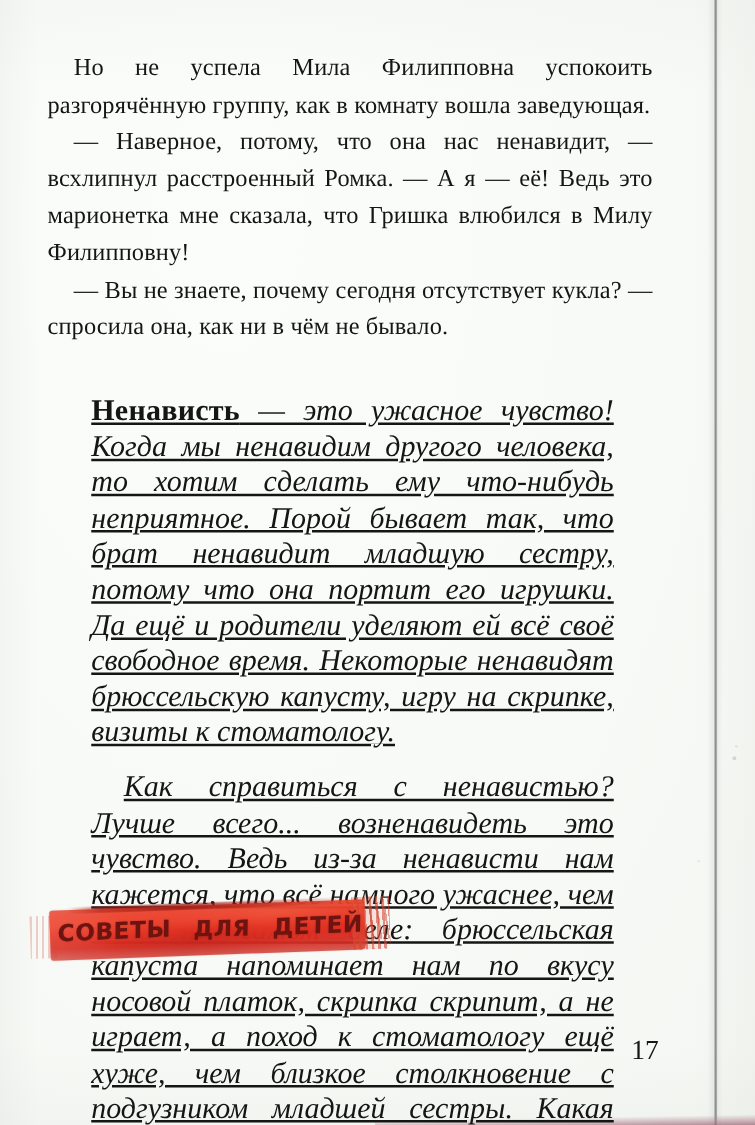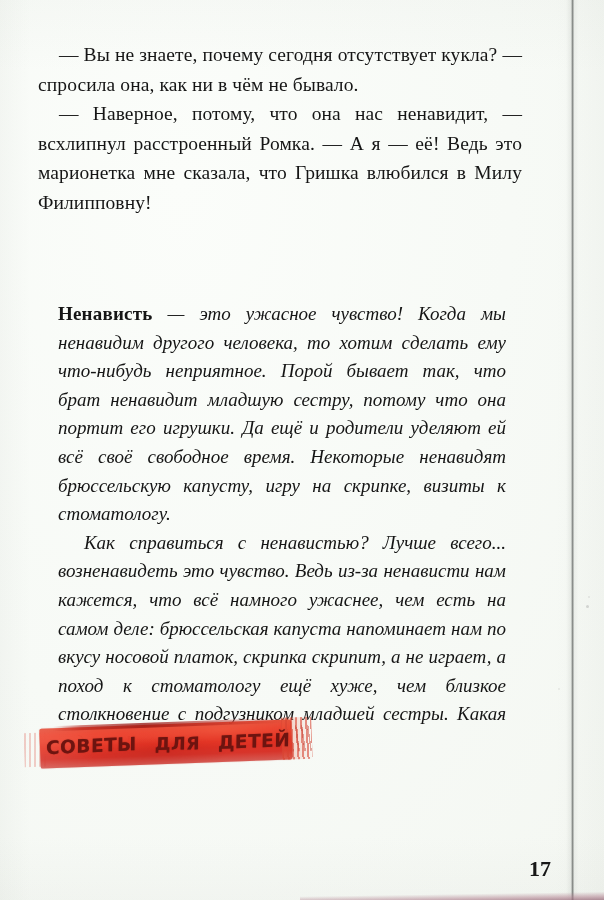--- a/index.html
+++ b/index.html
@@ -102,49 +102,49 @@
   
   .block-top { top: 40px; }
 
   
   .block-italic {
     top: 300px;
     left: 58px;
     width: 448px;
   }
   .para-italic {
-    margin: 0;
+    margin: 15px;
     font-style: italic;
-    font-size: 19px;
+    font-size: 24px;
     line-height: 28.6px;
     text-align: justify;
     text-align-last: left;
     color: #151515;
+    text-decoration: underline;
   }
   .para-italic.indent { text-indent: 26px; }
   .lead-word {
     font-weight: 700;
     font-style: normal;
     letter-spacing: .2px;
   }
 
   
   .block-bottom { top: 786px; }
 
   
   .folio {
     position: absolute;
     left: 505px;
-    top: 856px;
+    top: 827px;
     width: 46px;
-    text-align: right;
+    text-align: left;
     font-size: 22px;
     line-height: 26px;
     color: #171717;
-    font-weight: bold;
   }
 
   
   .banner {
     position: absolute;
     left: 24px;
     top: 716px;
     width: 288px;
     height: 56px;
     transform: rotate(-2.1deg);
@@ -264,22 +264,23 @@
   <div class="paper-grain"></div>
 
   <div class="fore-edge-soft"></div>
   <div class="fore-edge"></div>
   <div class="edge-speck-a"></div>
   <div class="edge-speck-b"></div>
   <div class="edge-speck-c"></div>
   <div class="bottom-sliver"></div>
 
   <div class="textcol block-top">
+    <p class="para indent">Но не успела Мила Филипповна успокоить разгорячённую группу, как в комнату вошла заведующая.</p>
+    <p class="para indent">— Наверное, потому, что она нас ненавидит, — всхлипнул расстроенный Ромка. — А я — её! Ведь это марионетка мне сказала, что Гришка влюбился в Милу Филипповну!</p>
     <p class="para indent">— Вы не знаете, почему сегодня отсутствует кукла? — спросила она, как ни в чём не бывало.</p>
-    <p class="para indent">— Наверное, потому, что она нас ненавидит, — всхлипнул расстроенный Ромка. — А я — её! Ведь это марионетка мне сказала, что Гришка влюбился в Милу Филипповну!</p>
   </div>
 
   <div class="textcol block-italic">
     <p class="para-italic"><span class="lead-word">Ненависть</span><span> — это ужасное чувство! Когда мы ненавидим другого человека, то хотим сделать ему что-нибудь неприятное. Порой бывает так, что брат ненавидит младшую сестру, потому что она портит его игрушки. Да ещё и родители уделяют ей всё своё свободное время. Некоторые ненавидят брюссельскую капусту, игру на скрипке, визиты к стоматологу.</span></p>
     <p class="para-italic indent">Как справиться с ненавистью? Лучше всего... возненавидеть это чувство. Ведь из-за ненависти нам кажется, что всё намного ужаснее, чем есть на самом деле: брюссельская капуста напоминает нам по вкусу носовой платок, скрипка скрипит, а не играет, а поход к стоматологу ещё хуже, чем близкое столкновение с подгузником младшей сестры. Какая гадость!</p>
   </div>
 
   <div class="banner">
     <div class="fray-left"></div>
     <div class="banner-stroke"></div>

